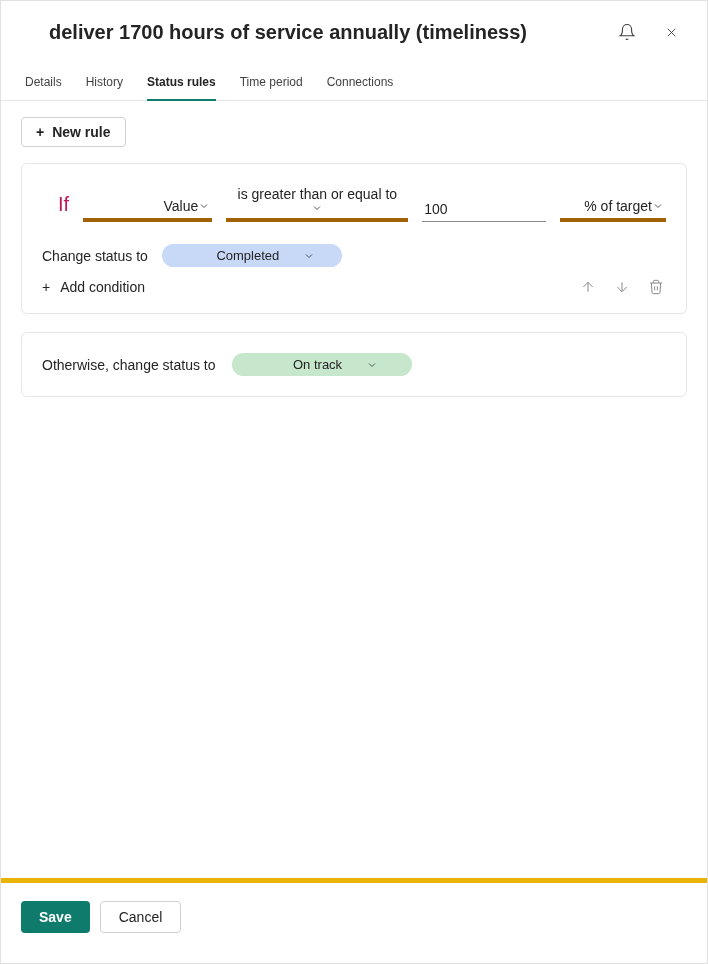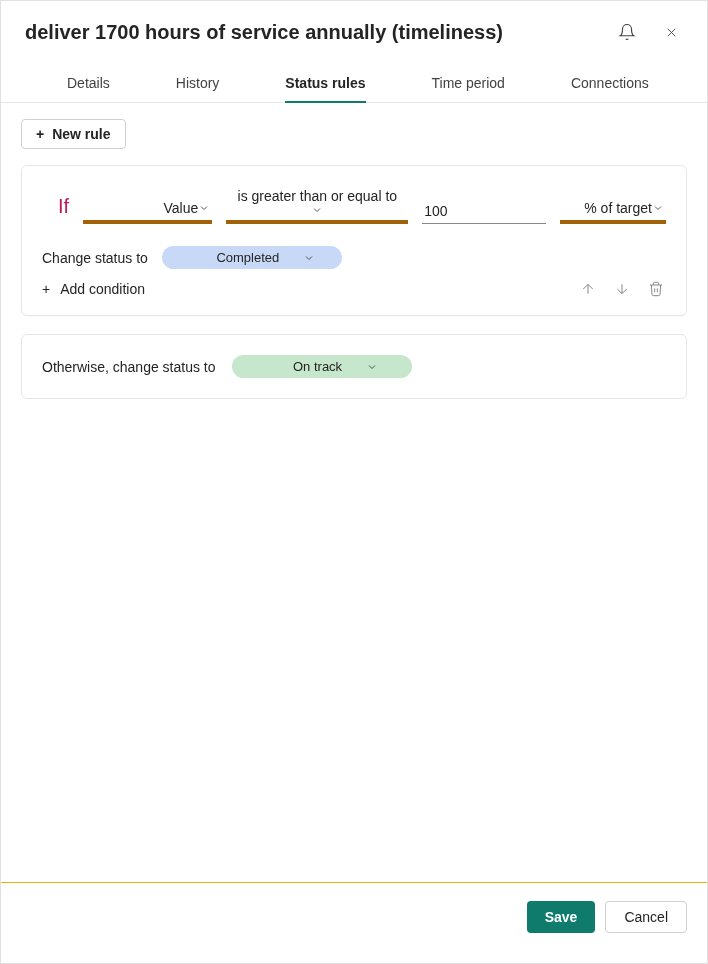--- a/index.html
+++ b/index.html
@@ -11,20 +11,21 @@
       width: 708px;
       height: 964px;
       position: relative;
       border: 1px solid #e0e0e0;
     }
     .header {
       display: flex;
       justify-content: space-between;
       align-items: center;
       padding: 18px 24px 0 24px;
+      margin-left: 24px;
     }
     .title {
       font-size: 20px;
       font-weight: 600;
       color: #242424;
     }
     .header-actions {
       display: flex;
       gap: 20px;
       align-items: center;
@@ -41,26 +42,25 @@
     }
     .tabs {
       display: flex;
       gap: 24px;
       padding: 0 24px;
       margin-top: 20px;
       border-bottom: 1px solid #e6e6e6;
     }
     .tab {
       padding: 10px 0;
-      font-size: 14px;
+      font-size: 12px;
       color: #424242;
       cursor: pointer;
       border-bottom: 2px solid transparent;
       margin-bottom: -1px;
-      margin-left: 42px;
     }
     .tab.active {
       color: #242424;
       font-weight: 600;
       border-bottom: 2px solid #0f7b6c;
     }
     .content {
       padding: 16px 20px 0 20px;
     }
     .new-rule-btn {
@@ -191,23 +191,22 @@
       align-items: center;
       gap: 16px;
     }
     .footer {
       position: absolute;
       bottom: 0;
       left: 0;
       right: 0;
       padding: 18px 20px 30px 20px;
       display: flex;
-      justify-content: flex-end;
       gap: 10px;
-      border-top: 1px solid #eab308;
+      border-top: 5px solid #eab308;
     }
     .btn-primary {
       background: #0f7b6c;
       color: #ffffff;
       border: none;
       padding: 7px 18px;
       border-radius: 4px;
       font-size: 14px;
       font-weight: 600;
       cursor: pointer;

